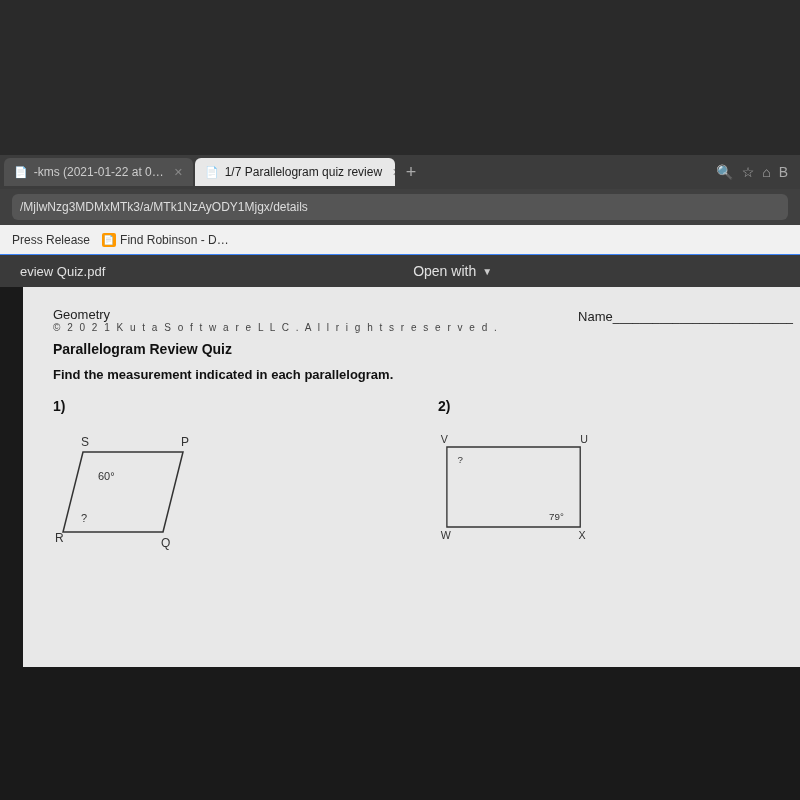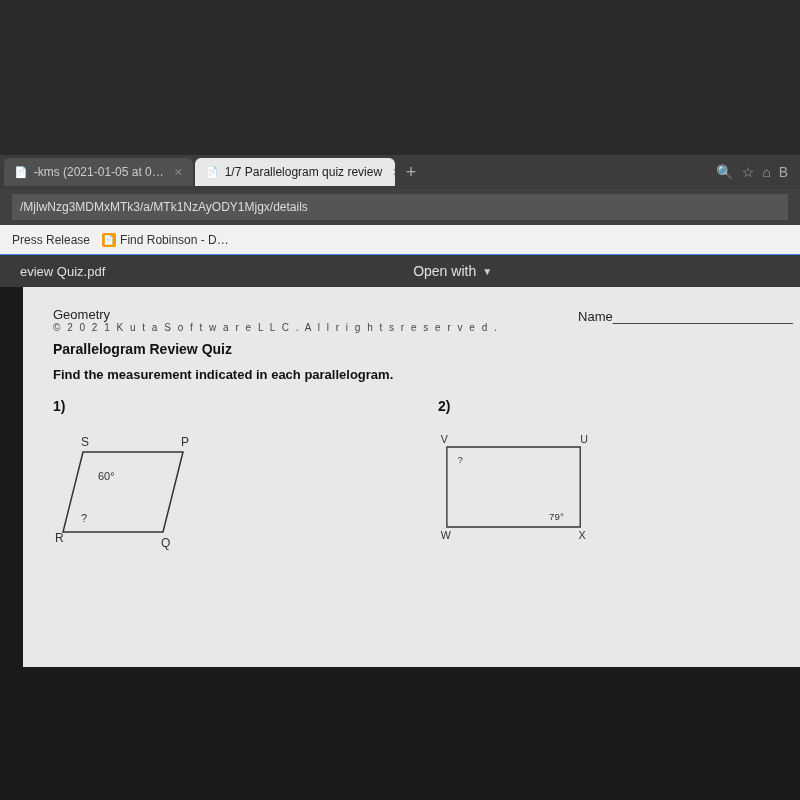--- a/index.html
+++ b/index.html
@@ -101,21 +101,21 @@
       display: flex;
       align-items: center;
       padding: 0 12px;
       gap: 8px;
     }
 
     .address-input {
       flex: 1;
       background: #555;
       border: none;
-      border-radius: 0;
+      border-radius: 6px;
       height: 26px;
       color: #ddd;
       font-size: 12px;
       padding: 0 8px;
     }
 
     
     .bookmarks-bar {
       background: #f1f1f1;
       height: 30px;
@@ -258,21 +258,21 @@
 </head>
 <body>
 
 <div class="top-area"></div>
 
 <div class="browser-chrome">
 
   <div class="tab-bar">
     <div class="tab">
       <span class="tab-favicon">📄</span>
-      <span>-kms (2021-01-05 at 0…</span>
+      <span>-kms (2021-01-22 at 0…</span>
       <span class="tab-close">✕</span>
     </div>
     <div class="tab active">
       <span class="tab-favicon">📄</span>
       <span>1/7 Parallelogram quiz review</span>
       <span class="tab-close">✕</span>
     </div>
     <div class="tab-new">+</div>
     <div class="browser-icons">
       <span class="browser-icon">🔍</span>

